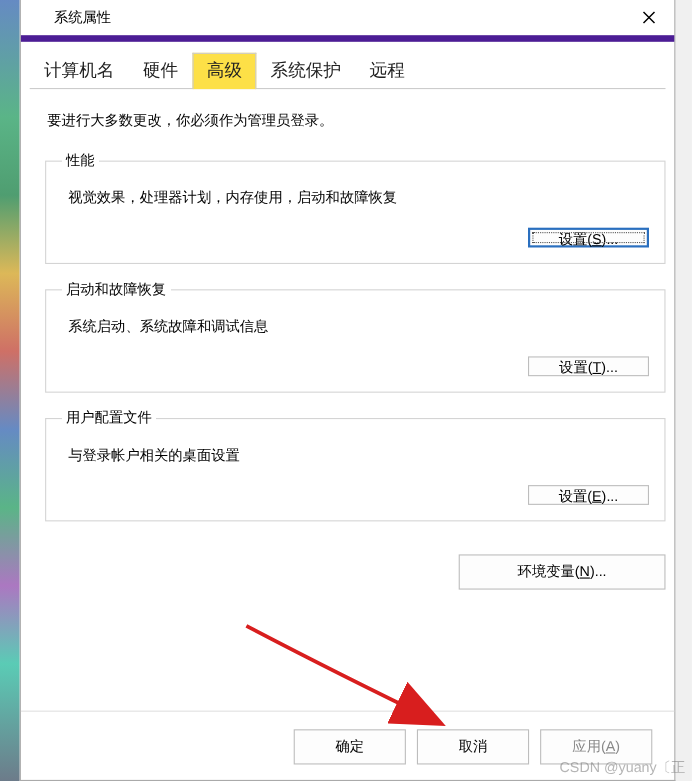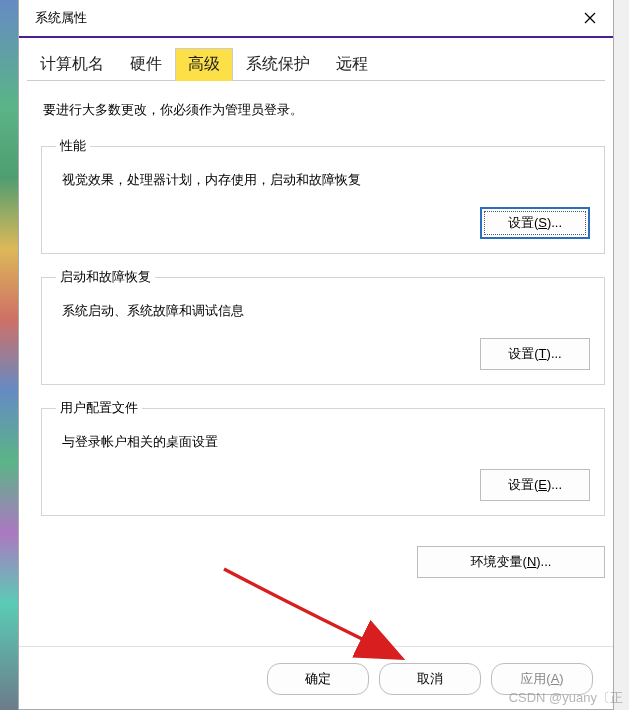--- a/index.html
+++ b/index.html
@@ -31,22 +31,22 @@
       border: 1px solid #aaaaaa;
       border-top: none;
       display: flex;
       flex-direction: column;
     }
     .titlebar {
       height: 38px;
       display: flex;
       align-items: center;
       justify-content: space-between;
-      padding: 0 12px 0 16px;
-      border-bottom: 2px solid #4c1d95;
+      padding: 0 12px 0 30px;
+      border-bottom: 6px solid #4c1d95;
       text-align: center;
     }
     .titlebar .title { font-size: 13px; color: #000; }
     .close-btn {
       width: 22px;
       height: 22px;
       display: flex;
       align-items: center;
       justify-content: center;
       cursor: pointer;
@@ -95,21 +95,21 @@
     .fs-desc {
       margin: 4px 0 18px 6px;
       color: #000;
     }
     .fs-btn-row {
       display: flex;
       justify-content: flex-end;
     }
     .btn {
       min-width: 110px;
-      height: 32px;
+      height: 18px;
       border: 1px solid #bdbdbd;
       background: #fdfdfd;
       cursor: pointer;
       font-family: inherit;
       font-size: 13px;
       padding: 0 16px;
     }
     .btn.focused {
       border: 2px solid #2a6fbf;
       outline: 1px dotted #555;
@@ -121,21 +121,21 @@
       padding: 16px 0 10px 0;
     }
     .env-row .btn { min-width: 188px; height: 32px; }
     .bottom-bar {
       border-top: 1px solid #e0e0e0;
       padding: 16px 20px 14px 20px;
       display: flex;
       justify-content: flex-end;
       gap: 10px;
     }
-    .bottom-bar .btn { min-width: 102px; height: 32px; border-radius: 13px; }
+    .bottom-bar .btn { min-width: 102px; height: 32px; }
     .btn.disabled { color: #888; }
     .arrow-svg {
       position: absolute;
       left: 195px;
       top: 480px;
       pointer-events: none;
     }
     .watermark {
       position: absolute;
       right: 6px;

